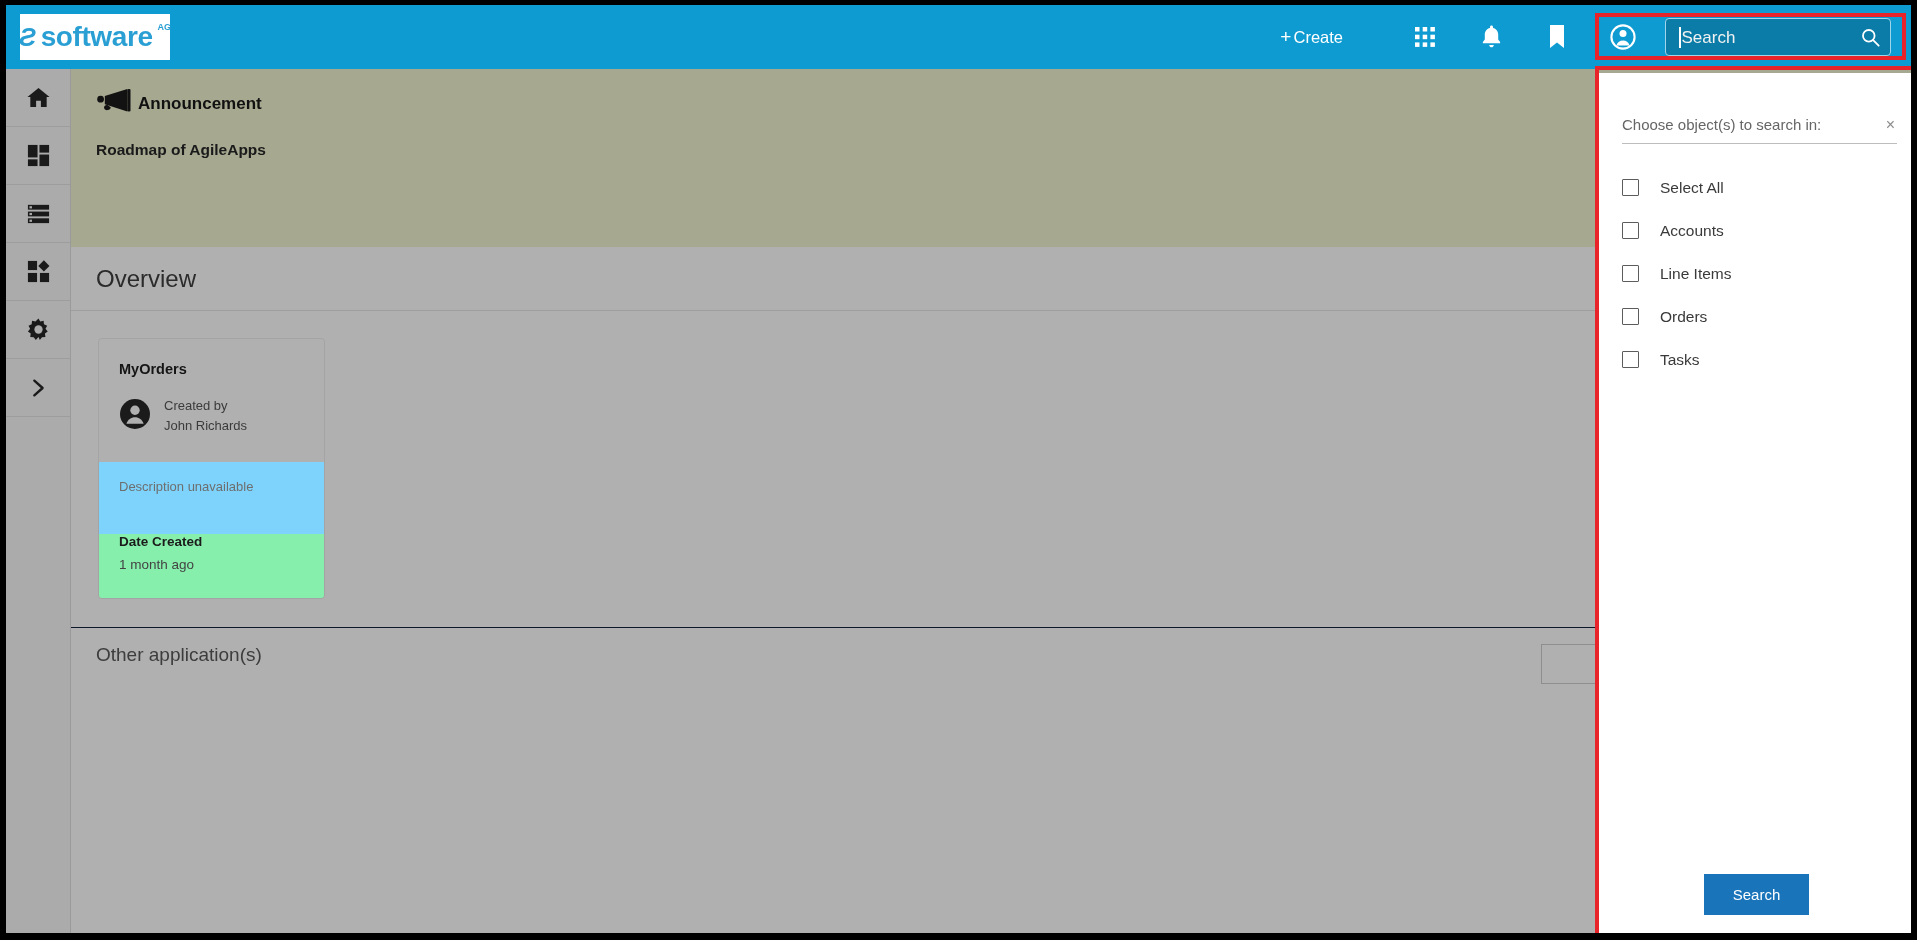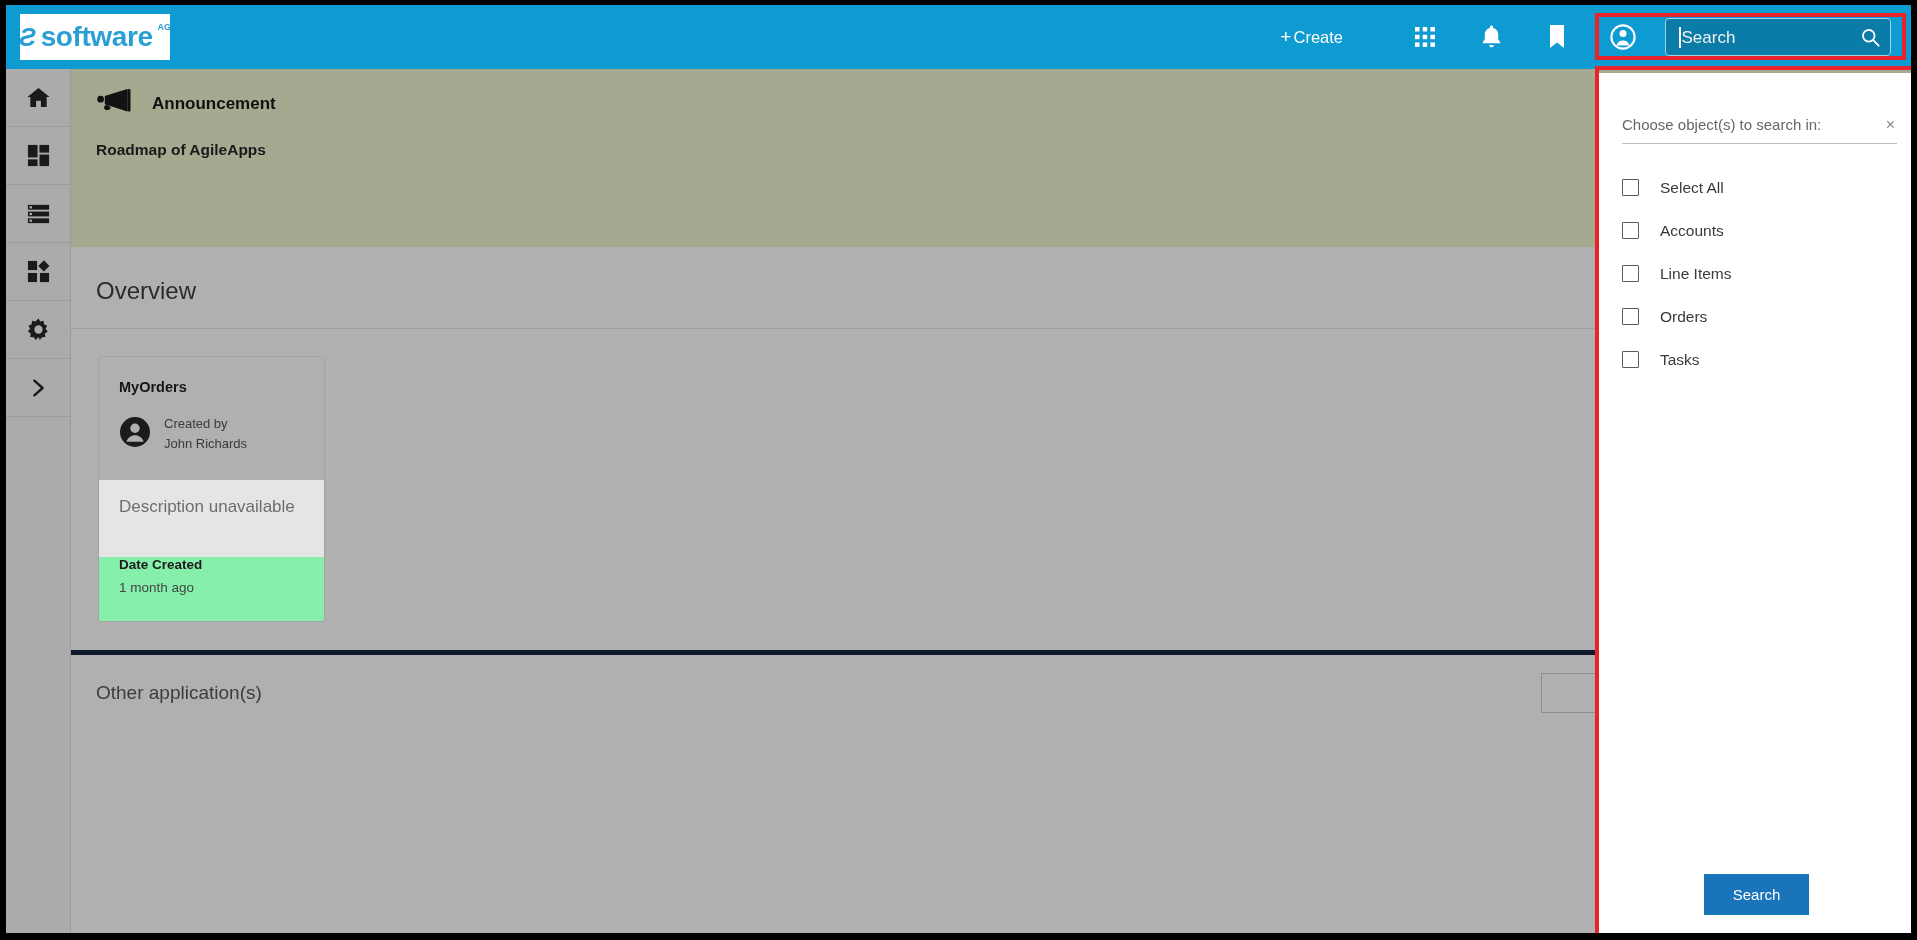--- a/index.html
+++ b/index.html
@@ -190,47 +190,45 @@
   }
 
   .announcement {
     height: 178px;
     background: #a6a890;
     padding: 18px 0 0 25px;
   }
   .ann-head {
     display: flex;
     align-items: center;
-    gap: 14px;
     margin-bottom: 20px;
   }
   .megaphone { color: #121212; display: block; }
   .ann-title {
     font-size: 17px;
     font-weight: bold;
     color: #111;
   }
   .ann-sub {
     font-size: 15.5px;
     font-weight: bold;
     color: #1a1a1a;
     margin-bottom: 19px;
   }
   .ann-body {
     font-size: 14px;
     color: #3c3c3c;
   }
 
   .overview-bar {
-    height: 76px;
+    height: 64px;
     display: flex;
     align-items: center;
     padding-left: 25px;
     border-bottom: 1px solid #9e9e9e;
-    margin-top: 6px;
   }
   .overview-title {
     font-size: 24px;
     color: #2b2b2b;
     font-weight: normal;
   }
 
   .section-title {
     font-size: 19px;
     color: #4a4a4a;
@@ -257,46 +255,46 @@
     align-items: center;
     gap: 13px;
   }
   .avatar { color: #1b1b1b; display: block; }
   .creator-lines {
     font-size: 13px;
     color: #3b3b3b;
     line-height: 1.55;
   }
   .card-desc {
-    background: #e5e5e5;
+    background: #7dd3fc;
     padding: 17px 20px 40px 20px;
-    font-size: 17px;
+    font-size: 13px;
     color: #6e6e6e;
   }
   .card-meta {
     background: #86efac;
     padding: 0 20px 26px 20px;
   }
   .meta-label {
     font-size: 13.5px;
     font-weight: bold;
     color: #1b1b1b;
     margin-bottom: 8px;
   }
   .meta-value {
     font-size: 13.5px;
     color: #444;
   }
 
   .other-section {
     margin-top: 28px;
-    border-top: 5px solid #0f172a;
+    border-top: 1px solid #0f172a;
     height: 80px;
     display: flex;
-    align-items: center;
+    align-items: flex-start;
     padding: 16px 25px;
   }
   .other-title {
     font-size: 19px;
     color: #3d3d3d;
   }
   .filter-input {
     margin-left: auto;
     width: 345px;
     height: 40px;

